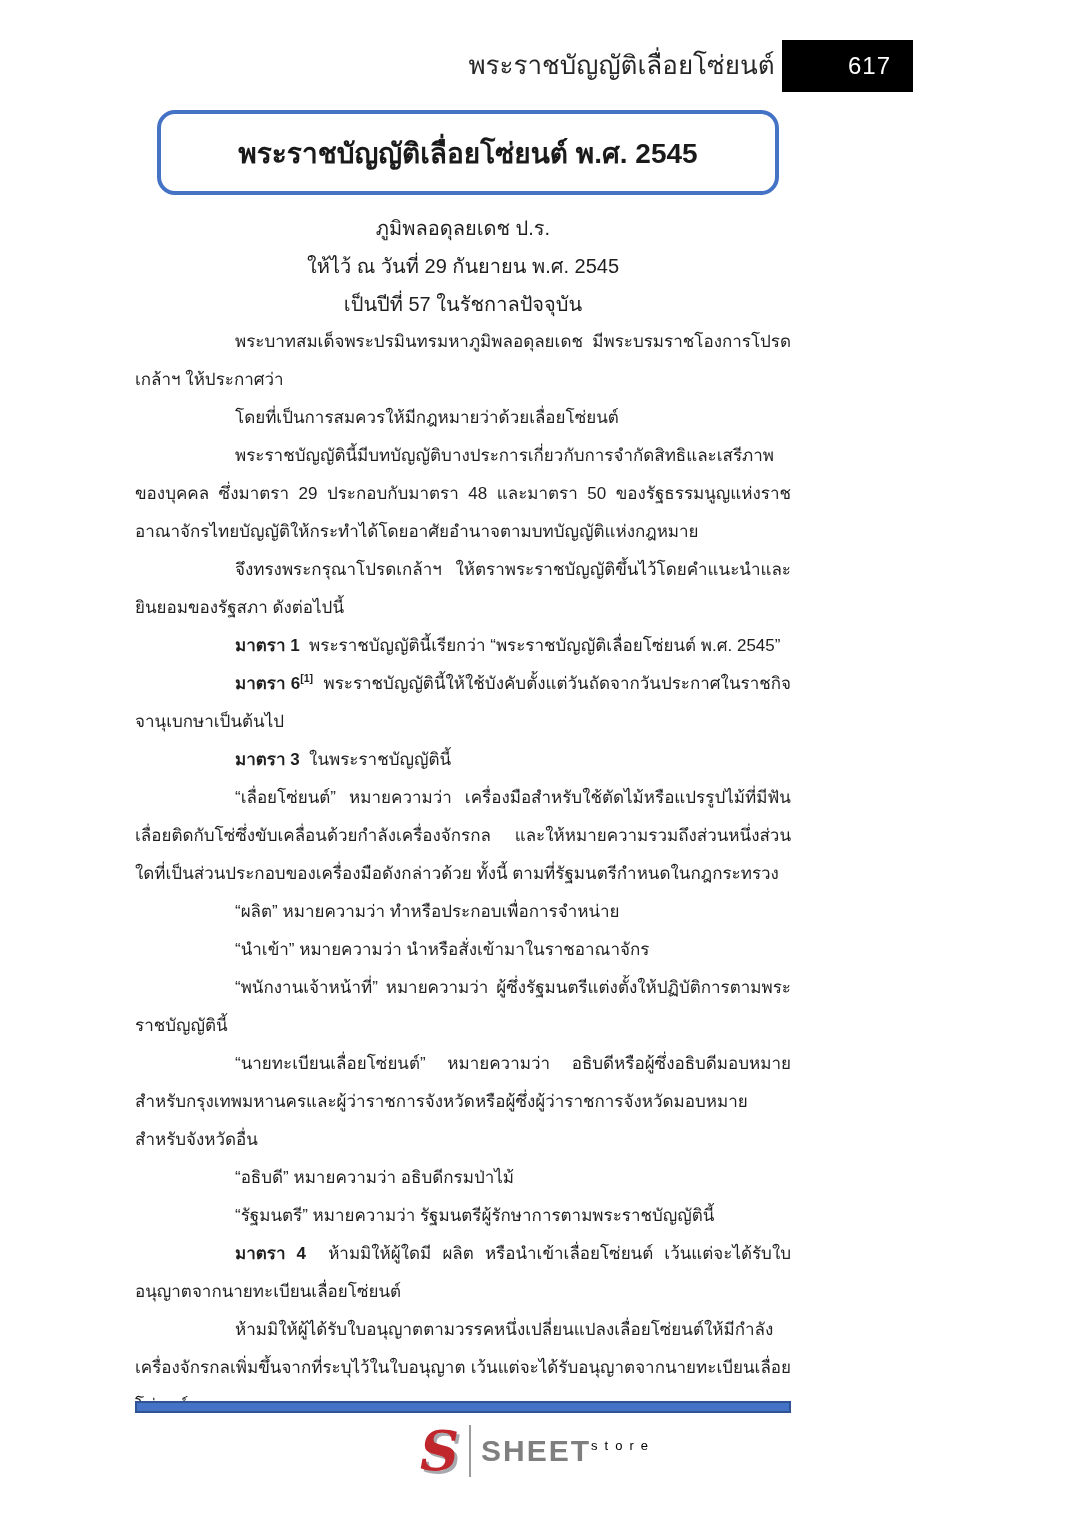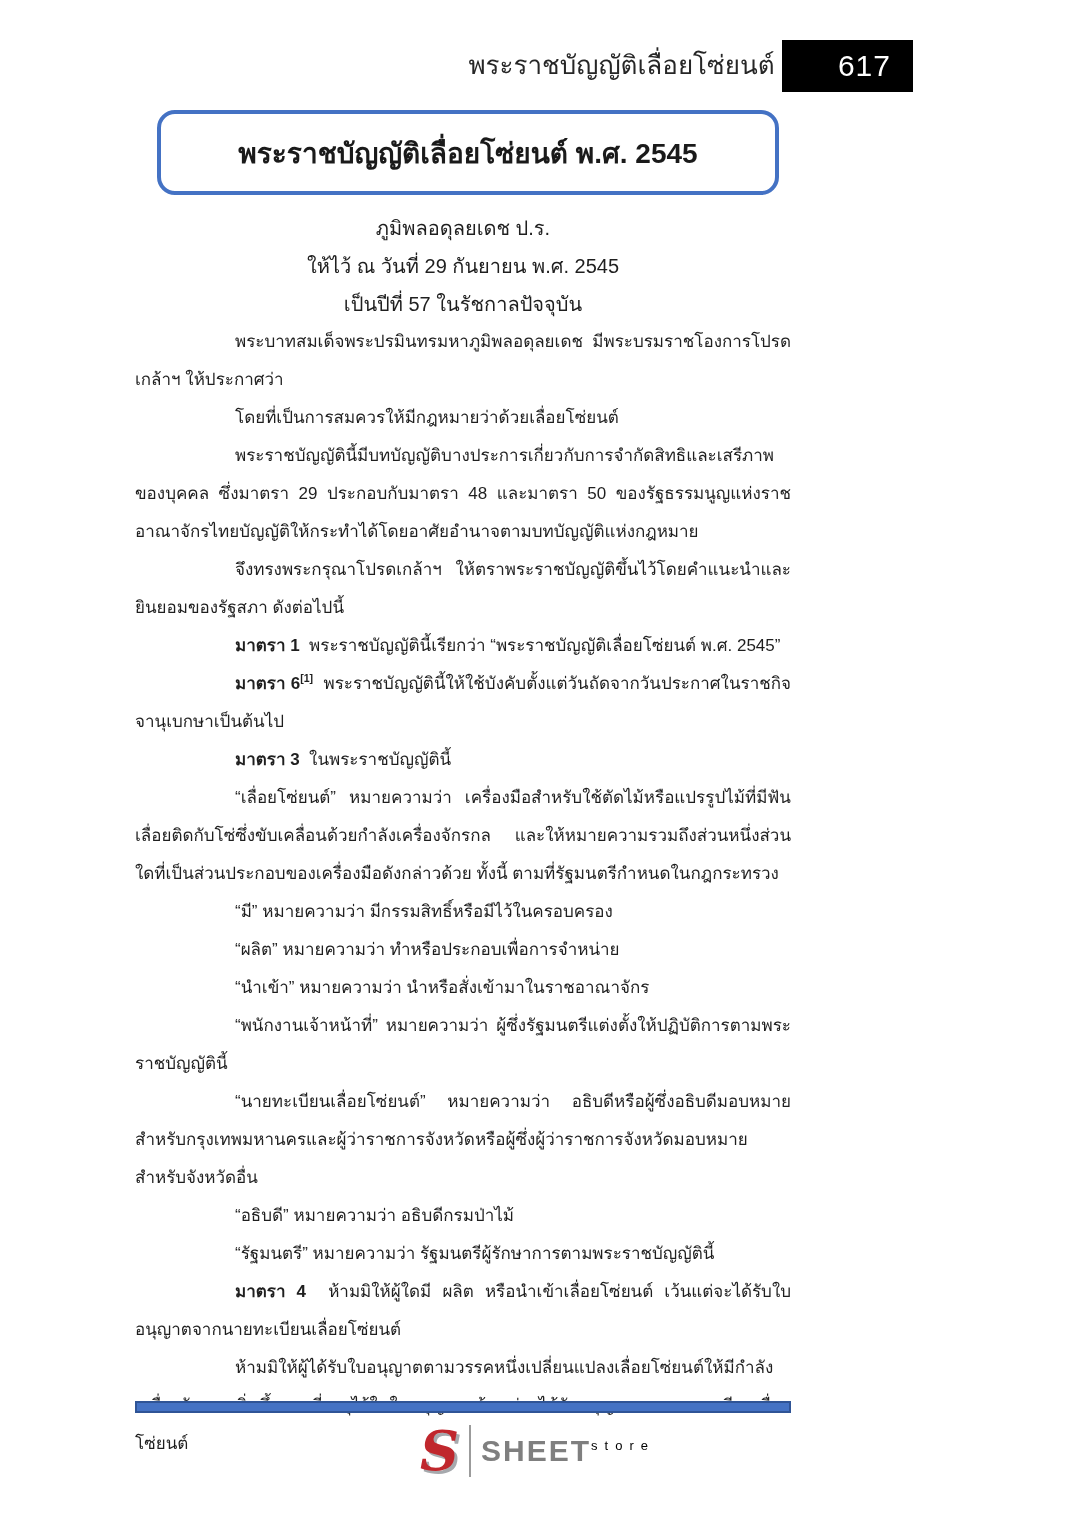--- a/index.html
+++ b/index.html
@@ -14,21 +14,21 @@
   
   .running-header{
     position:absolute;top:44px;left:135px;width:760px;
     text-align:right;font-size:26px;color:#262626;
   }
   .page-number-box{
     position:absolute;top:40px;right:0;width:131px;height:52px;
     background:#000000;color:#ffffff;
     display:flex;align-items:center;justify-content:flex-end;
     padding-right:22px;box-sizing:border-box;
-    font-size:30px;letter-spacing:1px;
+    font-size:24px;letter-spacing:1px;
   }
   
   .content{
     padding:110px 122px 0 135px;
   }
   .title-box{
     border:4px solid #4472c4;
     border-radius:18px;
     margin:0 12px 0 22px;
     height:77px;
@@ -97,21 +97,20 @@
 
     <div class="doc-body">
         <p class="para">พระบาทสมเด็จพระปรมินทรมหาภูมิพลอดุลยเดช มีพระบรมราชโองการโปรดเกล้าฯ ให้ประกาศว่า</p>
         <p class="para">โดยที่เป็นการสมควรให้มีกฎหมายว่าด้วยเลื่อยโซ่ยนต์</p>
         <p class="para">พระราชบัญญัตินี้มีบทบัญญัติบางประการเกี่ยวกับการจำกัดสิทธิและเสรีภาพของบุคคล ซึ่งมาตรา 29 ประกอบกับมาตรา 48 และมาตรา 50 ของรัฐธรรมนูญแห่งราชอาณาจักรไทยบัญญัติให้กระทำได้โดยอาศัยอำนาจตามบทบัญญัติแห่งกฎหมาย</p>
         <p class="para">จึงทรงพระกรุณาโปรดเกล้าฯ ให้ตราพระราชบัญญัติขึ้นไว้โดยคำแนะนำและยินยอมของรัฐสภา ดังต่อไปนี้</p>
         <p class="para"><b>มาตรา 1</b>&nbsp; พระราชบัญญัตินี้เรียกว่า “พระราชบัญญัติเลื่อยโซ่ยนต์ พ.ศ. 2545”</p>
         <p class="para"><b>มาตรา 6</b><sup>[1]</sup>&nbsp; พระราชบัญญัตินี้ให้ใช้บังคับตั้งแต่วันถัดจากวันประกาศในราชกิจจานุเบกษาเป็นต้นไป</p>
         <p class="para"><b>มาตรา 3</b>&nbsp; ในพระราชบัญญัตินี้</p>
         <p class="para">“เลื่อยโซ่ยนต์” หมายความว่า เครื่องมือสำหรับใช้ตัดไม้หรือแปรรูปไม้ที่มีฟันเลื่อยติดกับโซ่ซึ่งขับเคลื่อนด้วยกำลังเครื่องจักรกล และให้หมายความรวมถึงส่วนหนึ่งส่วนใดที่เป็นส่วนประกอบของเครื่องมือดังกล่าวด้วย ทั้งนี้ ตามที่รัฐมนตรีกำหนดในกฎกระทรวง</p>
-        <p class="para">“มี” หมายความว่า มีกรรมสิทธิ์หรือมีไว้ในครอบครอง</p>
         <p class="para">“ผลิต” หมายความว่า ทำหรือประกอบเพื่อการจำหน่าย</p>
         <p class="para">“นำเข้า” หมายความว่า นำหรือสั่งเข้ามาในราชอาณาจักร</p>
         <p class="para">“พนักงานเจ้าหน้าที่” หมายความว่า ผู้ซึ่งรัฐมนตรีแต่งตั้งให้ปฏิบัติการตามพระราชบัญญัตินี้</p>
         <p class="para">“นายทะเบียนเลื่อยโซ่ยนต์” หมายความว่า อธิบดีหรือผู้ซึ่งอธิบดีมอบหมายสำหรับกรุงเทพมหานครและผู้ว่าราชการจังหวัดหรือผู้ซึ่งผู้ว่าราชการจังหวัดมอบหมายสำหรับจังหวัดอื่น</p>
         <p class="para">“อธิบดี” หมายความว่า อธิบดีกรมป่าไม้</p>
         <p class="para">“รัฐมนตรี” หมายความว่า รัฐมนตรีผู้รักษาการตามพระราชบัญญัตินี้</p>
         <p class="para"><b>มาตรา 4</b>&nbsp; ห้ามมิให้ผู้ใดมี ผลิต หรือนำเข้าเลื่อยโซ่ยนต์ เว้นแต่จะได้รับใบอนุญาตจากนายทะเบียนเลื่อยโซ่ยนต์</p>
         <p class="para">ห้ามมิให้ผู้ได้รับใบอนุญาตตามวรรคหนึ่งเปลี่ยนแปลงเลื่อยโซ่ยนต์ให้มีกำลังเครื่องจักรกลเพิ่มขึ้นจากที่ระบุไว้ในใบอนุญาต เว้นแต่จะได้รับอนุญาตจากนายทะเบียนเลื่อยโซ่ยนต์</p>
       </div>
 

